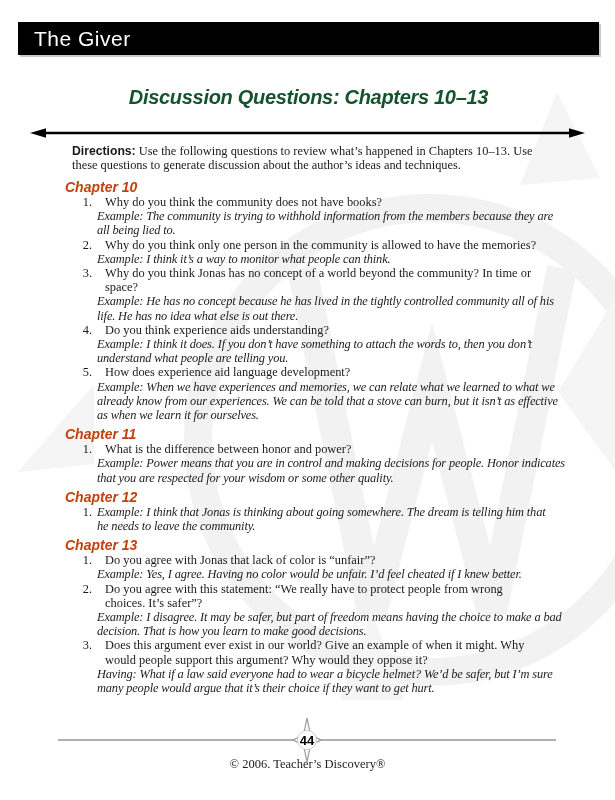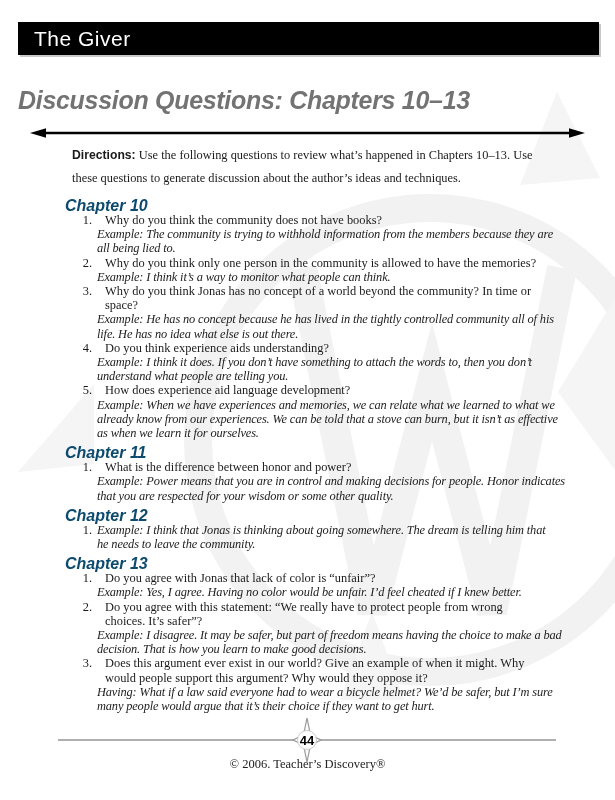--- a/index.html
+++ b/index.html
@@ -7,31 +7,31 @@
         font-family:"Liberation Serif",serif;color:#1a1a1a;padding-left:12px;}
   
   .wm{position:absolute;left:0;top:0;pointer-events:none;}
   
   .band{position:absolute;left:18px;top:22px;width:581px;height:33px;background:#000;
         box-shadow:2px 2px 0 #c9c9c9;box-sizing:border-box;padding-left:16px;
         display:flex;align-items:center;}
   .band span{color:#fff;font-family:"Liberation Sans",sans-serif;font-size:21px;
         font-weight:500;letter-spacing:.5px;}
   
-  .title{position:absolute;left:18px;top:86px;width:581px;margin:0;text-align:left;
+  .title{position:absolute;left:18px;top:86px;width:581px;margin:0;text-align:center;
         font-family:"Liberation Sans",sans-serif;font-style:italic;font-weight:bold;
-        font-size:25px;color:#737373;letter-spacing:-0.3px;}
+        font-size:20px;color:#14532d;letter-spacing:-0.3px;}
   .arrow{position:absolute;left:30px;top:126px;}
   
   .content{position:absolute;left:65px;top:144px;width:512px;font-size:12.4px;
         line-height:14.2px;}
-  .directions{margin:0 0 8px 7px;line-height:23px;white-space:pre-line;}
+  .directions{margin:0 0 8px 7px;line-height:14px;white-space:pre-line;}
   .directions b{font-family:"Liberation Sans",sans-serif;font-size:12.2px;font-weight:bold;}
   .chapter h2{margin:5px 0 0 0;font-family:"Liberation Sans",sans-serif;font-style:italic;
-        font-weight:bold;font-size:16px;line-height:15px;color:#0c4a6e;}
+        font-weight:bold;font-size:14px;line-height:15px;color:#c2410c;}
   ol.qlist{margin:0;padding:0 0 0 32px;list-style:none;counter-reset:q;}
   li.q-item{counter-increment:q;position:relative;max-width:478px;}
   li.q-item::before{content:counter(q) ".";position:absolute;left:-22px;top:0;width:17px;
         text-align:right;}
   .q{white-space:pre-line;margin-left:8px;}
   .a{white-space:pre-line;font-style:italic;letter-spacing:-0.15px;color:#222;}
   
   .rule{position:absolute;left:58px;top:739px;width:498px;height:2px;background:#b0b0b0;}
   .compass{position:absolute;left:292px;top:718px;width:30px;height:44px;}
   .compass .num{position:absolute;left:0;top:0;width:30px;height:44px;display:flex;

